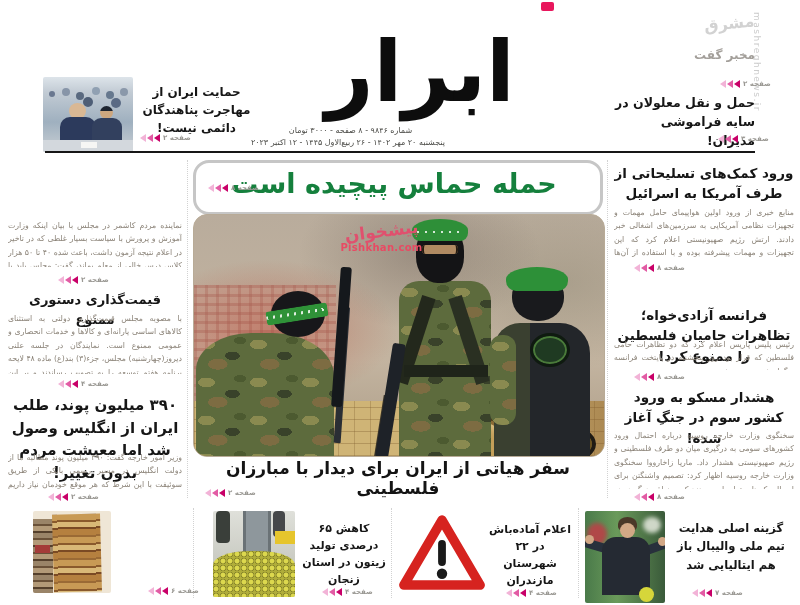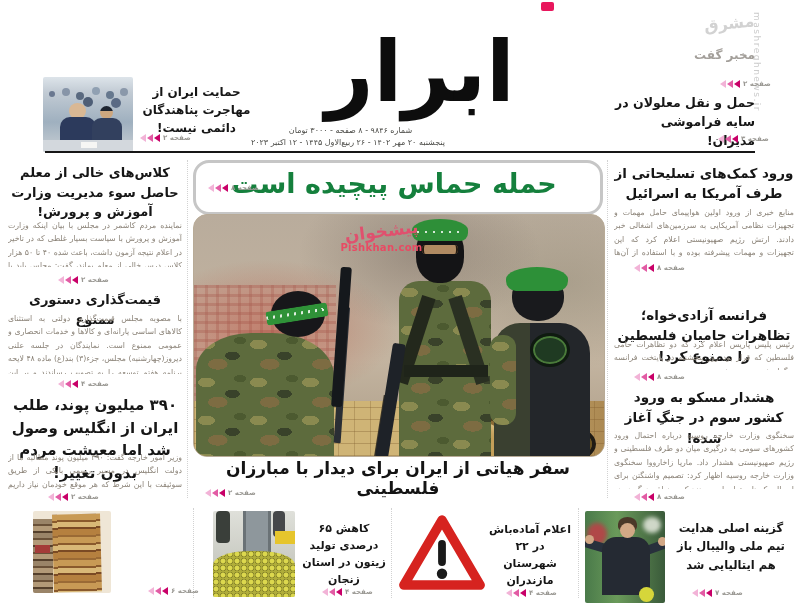--- a/index.html
+++ b/index.html
@@ -239,21 +239,20 @@
   </div>
 
   <div class="abs sub-headline">سفر هیاتی از ایران برای دیدار با مبارزان فلسطینی</div>
   <div class="abs marker" style="left:205px;top:489px;">
     <span class="tri t1"></span>
       <span class="tri t2"></span>
       <span class="tri t3"></span>
     <span class="pg">صفحه ۲</span>
   </div>
 
-  <div class="abs title" style="left:8px;top:163px;width:174px;font-size:13px;">کلاس‌های خالی از معلم حاصل سوء مدیریت وزارت آموزش و پرورش!</div>
   <div class="abs body-text" style="left:8px;top:219px;width:174px;height:48px;overflow:hidden;">نماینده مردم کاشمر در مجلس با بیان اینکه وزارت آموزش و پرورش با سیاست بسیار غلطی که در تاخیر در اعلام نتیجه آزمون داشت، باعث شده ۴۰ تا ۵۰ هزار کلاس درس خالی از معلم بماند، گفت: مجلس باید با این نوع بی‌قانونی و بی‌ضابطگی برخورد کند.</div>
   <div class="abs marker" style="left:58px;top:276px;">
     <span class="tri t1"></span>
       <span class="tri t2"></span>
       <span class="tri t3"></span>
     <span class="pg">صفحه ۲</span>
   </div>
   <div class="abs title" style="left:8px;top:290px;width:174px;font-size:13px;">قیمت‌گذاری دستوری ممنوع</div>
   <div class="abs body-text" style="left:8px;top:312px;width:174px;height:62px;overflow:hidden;">با مصوبه مجلس قیمت‌گذاری دولتی به استثنای کالاهای اساسی یارانه‌ای و کالاها و خدمات انحصاری و عمومی ممنوع است. نمایندگان در جلسه علنی دیروز(چهارشنبه) مجلس، جزء(۳) بند(ع) ماده ۴۸ لایحه برنامه هفتم توسعه را به تصویب رساندند و بر این اساس قیمت‌گذاری دولتی به استثنای کالاهای اساسی یارانه‌ای…</div>
   <div class="abs marker" style="left:58px;top:380px;">

